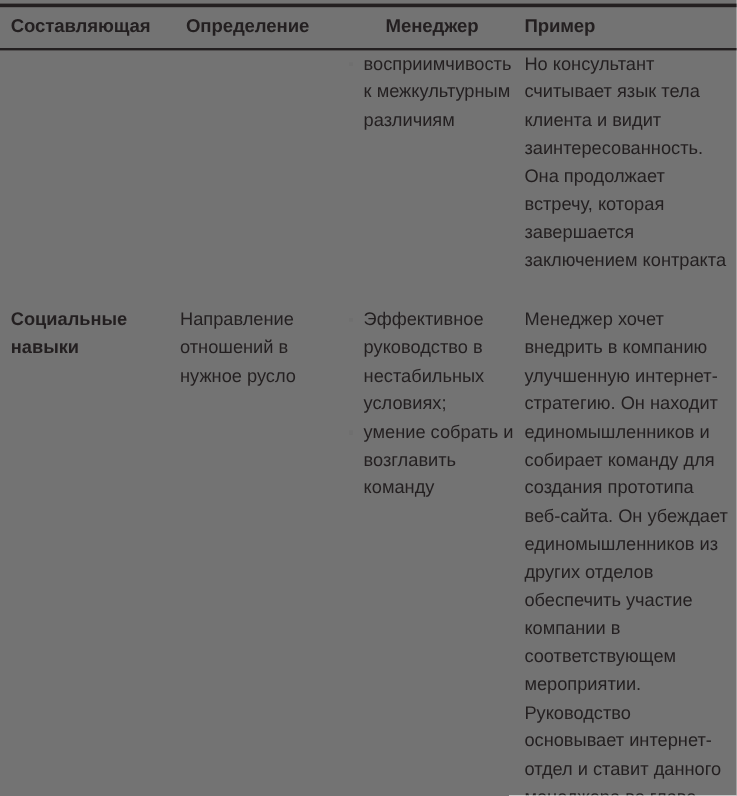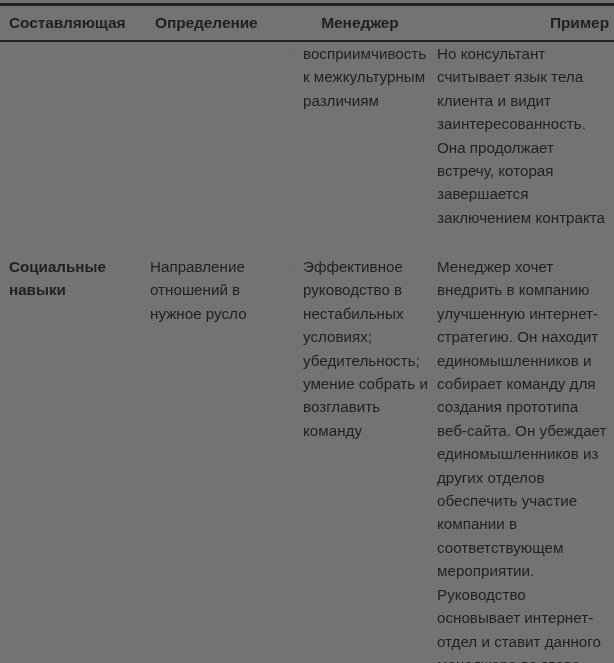--- a/index.html
+++ b/index.html
@@ -51,21 +51,21 @@
     font-size: 15.5px;
     font-weight: bold;
     line-height: 24px;
     letter-spacing: -0.1px;
     color: #231f20;
     white-space: nowrap;
   }
   .th-1 { left: 9px; }
   .th-2 { left: 155px; }
   .th-3 { left: 290px; width: 140px; text-align: center; }
-  .th-4 { left: 437px; width: 172px; text-align: right; }
+  .th-4 { left: 437px; width: 172px; text-align: left; }
 
   
   .tbody {
     position: absolute;
     left: 0;
     top: 42px;
     width: 614px;
   }
   .row {
     position: relative;
@@ -144,21 +144,20 @@
       <div class="cell c1">Социальные навыки</div>
       <div class="cell c2">Направление отношений в нужное русло</div>
       <div class="cell c3">
         <ul>
           <li>
             <span class="bullet"></span>
             <span>Эффективное руководство в нестабильных условиях;</span>
           </li>
           <li>
             <span class="bullet"></span>
-            <span>убедительность;</span>
           </li>
           <li>
             <span class="bullet"></span>
           </li>
           <li>
             <span class="bullet"></span>
             <span>умение собрать и возглавить команду</span>
           </li>
         </ul>
       </div>

